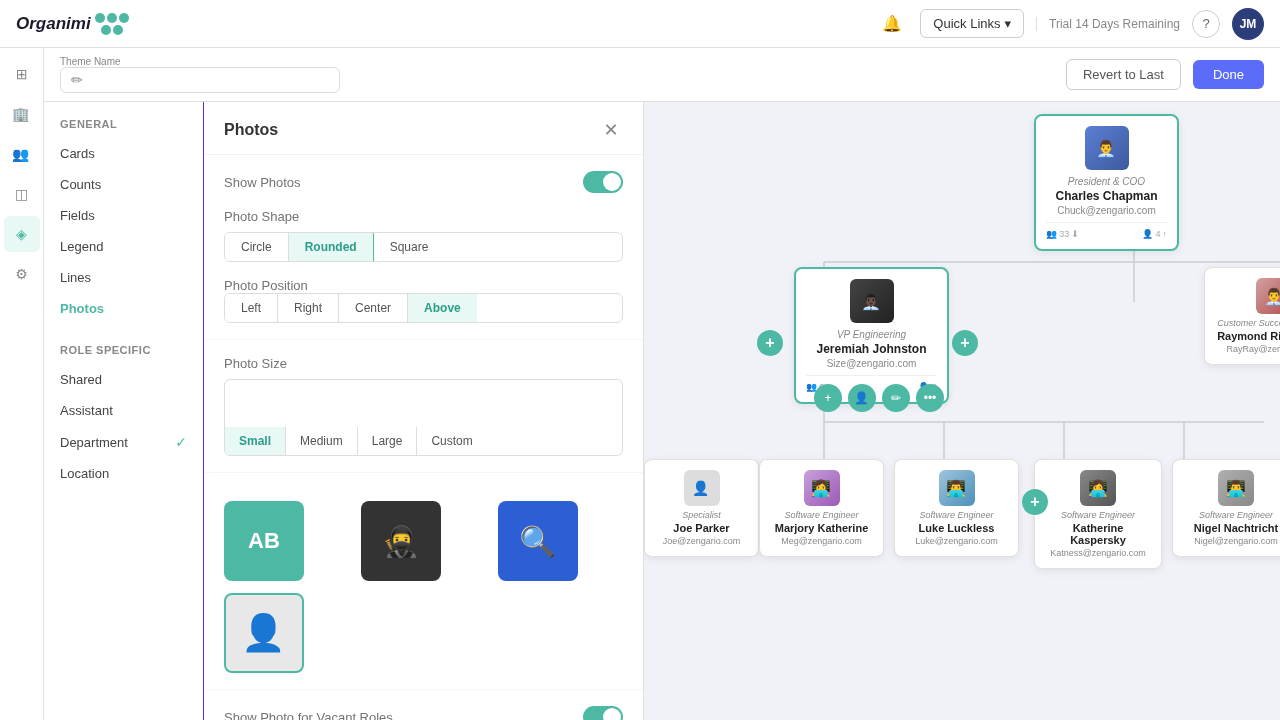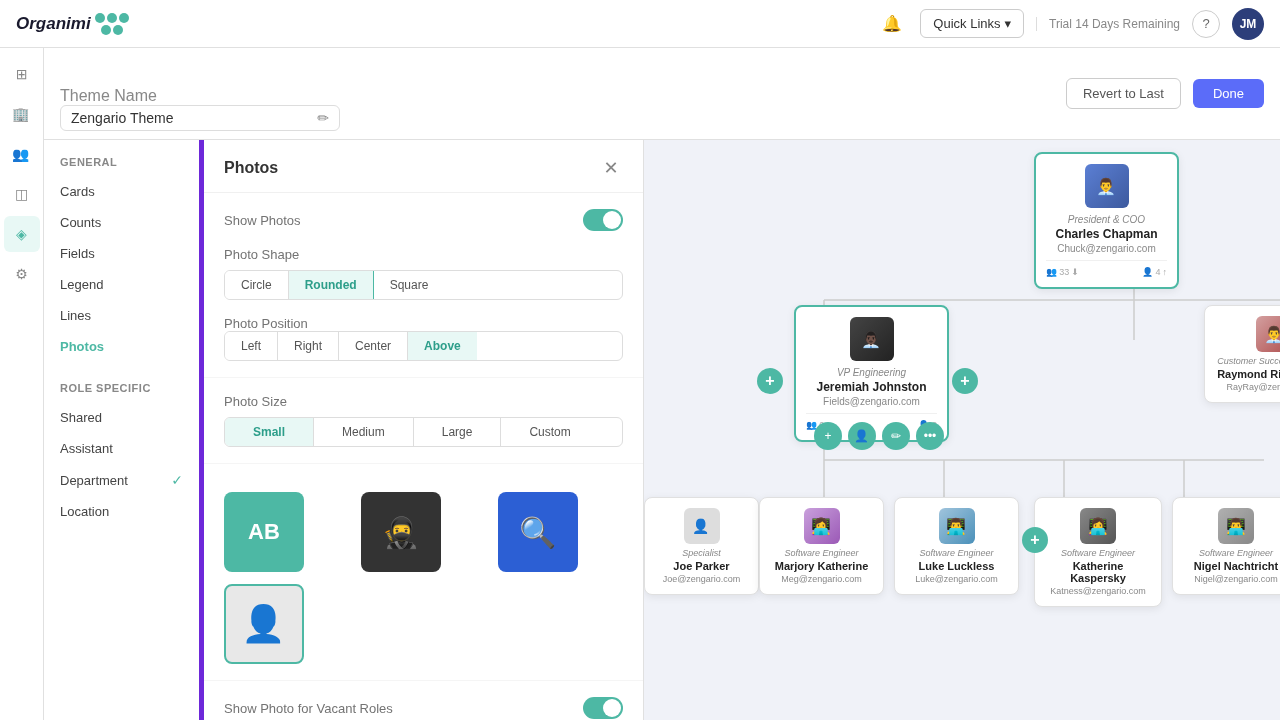--- a/index.html
+++ b/index.html
@@ -19,35 +19,35 @@
 
     
     .main-layout { display: flex; flex: 1; overflow: hidden; }
 
     
     .icon-sidebar { width: 44px; background: #fff; border-right: 1px solid #e0e0e0; display: flex; flex-direction: column; align-items: center; padding: 8px 0; gap: 4px; }
     .icon-sidebar-btn { width: 36px; height: 36px; border-radius: 6px; border: none; background: none; cursor: pointer; display: flex; align-items: center; justify-content: center; color: #888; font-size: 16px; }
     .icon-sidebar-btn.active { background: #e8f8f5; color: #4db8a4; }
 
     
-    .settings-panel { width: 160px; background: #fff; border-right: 5px solid #6d28d9; padding: 12px 0; }
+    .settings-panel { width: 160px; background: #fff; border-right: 1px solid #6d28d9; padding: 12px 0; }
     .settings-section-title { font-size: 11px; font-weight: 700; color: #888; padding: 4px 16px 8px; letter-spacing: 0.5px; }
     .settings-item { padding: 8px 16px; font-size: 13px; color: #444; cursor: pointer; display: flex; align-items: center; justify-content: space-between; }
     .settings-item.active { color: #4db8a4; font-weight: 500; }
     .check-icon { color: #4db8a4; font-size: 14px; }
 
     
     .photos-panel { width: 440px; background: #fff; border-right: 1px solid #e0e0e0; position: relative; overflow-y: auto; }
     .photos-header { display: flex; align-items: center; justify-content: space-between; padding: 16px 20px 12px; border-bottom: 1px solid #f0f0f0; }
     .photos-title { font-size: 16px; font-weight: 600; color: #333; }
     .close-btn { width: 24px; height: 24px; border: none; background: none; cursor: pointer; color: #888; font-size: 18px; display: flex; align-items: center; justify-content: center; }
 
     
     .theme-bar { background: #fff; border-bottom: 1px solid #e0e0e0; padding: 8px 16px; display: flex; align-items: center; gap: 12px; }
-    .theme-label { font-size: 16px; color: #888; display: block; margin-top: 31px; }
+    .theme-label { font-size: 10px; color: #888; display: block; }
     .theme-input-wrap { display: flex; align-items: center; gap: 8px; border: 1px solid #ddd; border-radius: 6px; padding: 4px 10px; flex: 1; max-width: 280px; }
     .theme-input { border: none; outline: none; font-size: 14px; color: #333; background: transparent; width: 100%; }
     .edit-icon { color: #888; font-size: 14px; }
     .revert-btn { background: #fff; border: 1px solid #ccc; border-radius: 6px; padding: 7px 16px; font-size: 13px; color: #555; cursor: pointer; }
     .done-btn { background: #5b6cf9; border: none; border-radius: 6px; padding: 7px 20px; font-size: 13px; color: #fff; cursor: pointer; font-weight: 500; }
 
     
     .content-area { flex: 1; background: #f0f2f8; overflow: hidden; position: relative; }
 
     
@@ -83,21 +83,21 @@
     .toggle::after { content: ''; position: absolute; width: 18px; height: 18px; border-radius: 50%; background: #fff; top: 2px; right: 2px; transition: right 0.2s; }
 
     
     .shape-btn-group { display: flex; border: 1px solid #ddd; border-radius: 6px; overflow: hidden; }
     .shape-btn { padding: 7px 16px; font-size: 12px; border: none; background: #fff; cursor: pointer; color: #555; border-right: 1px solid #ddd; }
     .shape-btn:last-child { border-right: none; }
     .shape-btn.active { background: #e8f8f5; color: #2d9e8a; font-weight: 600; border-color: #4db8a4; }
 
     
     .size-btn-group { display: flex; border: 1px solid #ddd; border-radius: 6px; overflow: hidden; }
-    .size-btn { padding: 7px 28px; font-size: 12px; border: none; background: #fff; cursor: pointer; color: #555; border-right: 1px solid #ddd; }
+    .size-btn { padding: 7px 14px; font-size: 12px; border: none; background: #fff; cursor: pointer; color: #555; border-right: 1px solid #ddd; margin-top: 47px; }
     .size-btn:last-child { border-right: none; }
     .size-btn.active { background: #e8f8f5; color: #2d9e8a; font-weight: 600; }
 
     
     .photo-grid { display: grid; grid-template-columns: repeat(3, 1fr); gap: 12px; margin-top: 12px; }
     .photo-thumb { width: 80px; height: 80px; border-radius: 8px; display: flex; align-items: center; justify-content: center; font-size: 28px; border: 2px solid transparent; cursor: pointer; }
     .photo-thumb.selected { border-color: #4db8a4; }
     .photo-thumb.green { background: #4db8a4; color: #fff; font-size: 20px; font-weight: 700; }
     .photo-thumb.ninja { background: #333; color: #fff; font-size: 28px; }
     .photo-thumb.magnify { background: #2c5fd4; color: #fff; font-size: 28px; }
@@ -149,21 +149,20 @@
     <button class="icon-sidebar-btn active" style="font-size:14px;">◈</button>
     <button class="icon-sidebar-btn" style="font-size:14px;">⚙</button>
   </div>
 
   <div style="display:flex;flex-direction:column;flex:1;overflow:hidden;">
 
     <div class="theme-bar">
       <div style="flex:1;max-width:300px;">
         <span class="theme-label">Theme Name</span>
         <div class="theme-input-wrap">
-          <input class="theme-input" value="Zengario Theme" style="">
           <span class="edit-icon">✏</span>
         </div>
       </div>
       <div class="topbar-spacer"></div>
       <button class="revert-btn">Revert to Last</button>
       <button class="done-btn">Done</button>
     </div>
 
     <div style="display:flex;flex:1;overflow:hidden;">
 
@@ -313,21 +312,21 @@
               </div>
             </div>
           </div>
 
           <div class="org-card selected" style="top:165px;left:150px;width:155px;border-color:#4db8a4;border-width:2px;">
             <div class="person-avatar" style="border-radius:6px;background:linear-gradient(135deg,#444,#222);">
               <span>👨🏿‍💼</span>
             </div>
             <div class="role" style="font-style:italic;color:#888;font-size:10px;">VP Engineering</div>
             <div class="name">Jeremiah Johnston</div>
-            <div class="email">Fields@zengario.com</div>
+            <div class="email">Size@zengario.com</div>
             <div class="card-footer">
               <div class="footer-stat">
                 <span>👥</span>
                   <span>0</span>
               </div>
               <div class="footer-stat">
                 <span>👤</span>
                   <span>2</span>
               </div>
             </div>

